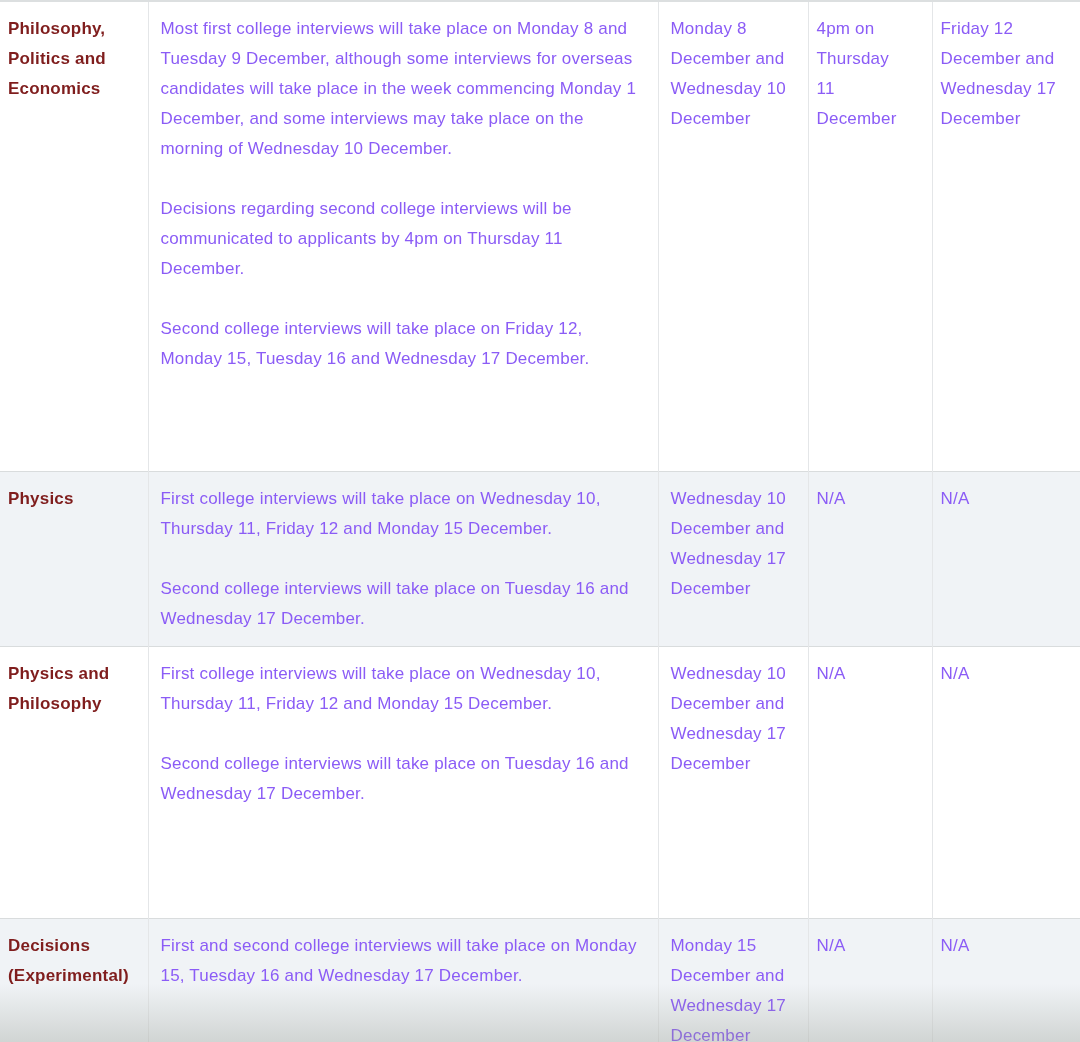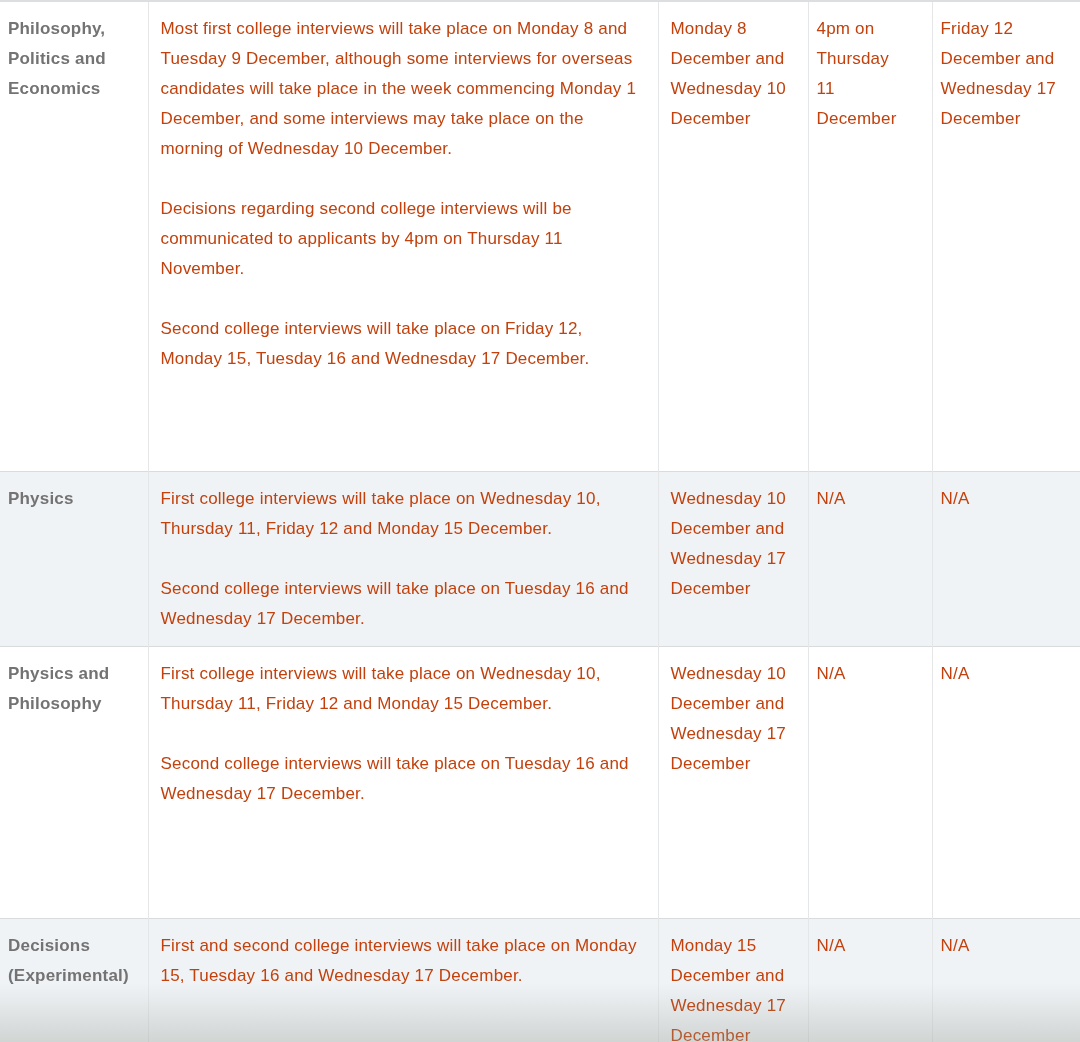--- a/index.html
+++ b/index.html
@@ -27,29 +27,29 @@
   col.c3 { width: 150px; }
   col.c4 { width: 124px; }
   col.c5 { width: 148px; }
 
   td.cell {
     vertical-align: top;
     border-top: 1px solid #d9dcdd;
     font-size: 17px;
     line-height: 30px;
     letter-spacing: 0.2px;
-    color: #c2410c;
+    color: #8b5cf6;
     padding: 12px 10px 12px 12px;
   }
   tr.row td.cell + td.cell { border-left: 1px solid #e4e6e8; }
   tr.row.shaded td.cell { background: #f0f3f6; }
 
   td.subject {
     font-weight: 700;
-    color: #737373;
+    color: #7f1d1d;
     padding-left: 8px;
     padding-right: 6px;
   }
   td.details { padding-left: 12px; padding-right: 16px; }
   td.details p { margin: 0 0 30px 0; }
   td.details p:last-child { margin-bottom: 0; }
   td.c3cell { padding-right: 6px; }
   td.c4cell { padding-left: 8px; padding-right: 28px; }
   td.c5cell { padding-left: 8px; padding-right: 4px; }
 
@@ -78,21 +78,21 @@
         <col class="c3">
         <col class="c4">
         <col class="c5">
     </colgroup>
     <tbody>
 
     <tr class="row">
           <td class="cell subject">Philosophy, Politics and Economics</td>
           <td class="cell details">
             <p>Most first college interviews will take place on Monday 8 and Tuesday 9 December, although some interviews for overseas candidates will take place in the week commencing Monday 1 December, and some interviews may take place on the morning of Wednesday 10 December.</p>
-            <p>Decisions regarding second college interviews will be communicated to applicants by 4pm on Thursday 11 November.</p>
+            <p>Decisions regarding second college interviews will be communicated to applicants by 4pm on Thursday 11 December.</p>
             <p>Second college interviews will take place on Friday 12, Monday 15, Tuesday 16 and Wednesday 17 December.</p>
           </td>
           <td class="cell c3cell">Monday 8 December and Wednesday 10 December</td>
           <td class="cell c4cell">4pm on Thursday 11 December</td>
           <td class="cell c5cell">Friday 12 December and Wednesday 17 December</td>
         </tr>
         <tr class="row shaded">
           <td class="cell subject">Physics</td>
           <td class="cell details">
             <p>First college interviews will take place on Wednesday 10, Thursday 11, Friday 12 and Monday 15 December.</p>

